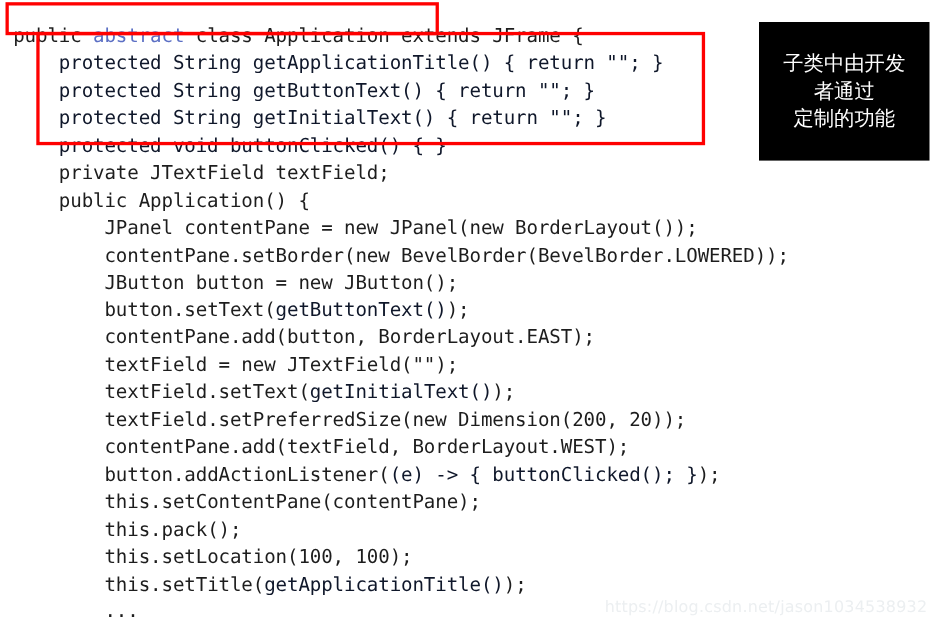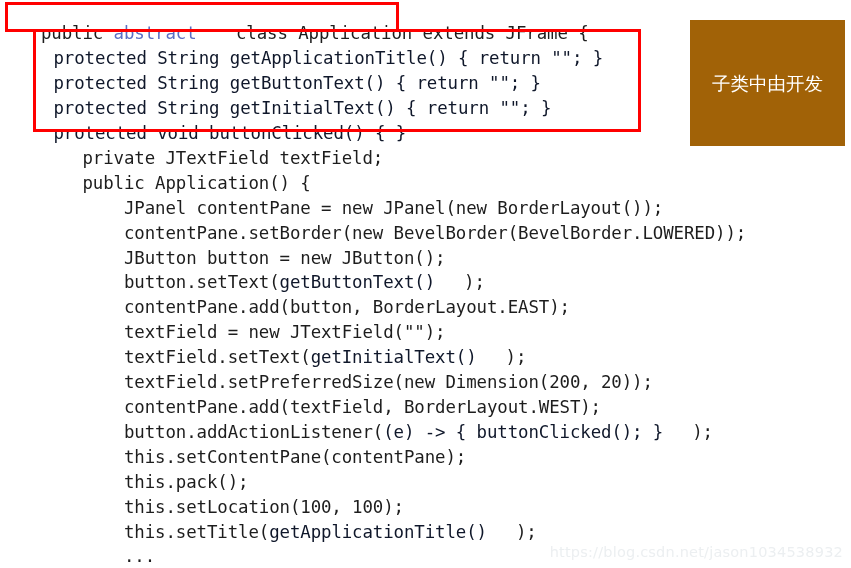--- a/index.html
+++ b/index.html
@@ -24,21 +24,21 @@
     width: 830px;
     font-size: 17.4px;
     line-height: 24.9px;
     white-space: pre;
     color: #1d1d1d;
     letter-spacing: -0.1px;
   }
   .line { white-space: pre; }
   .kw      { color: #5b6fc4; }
   .blue    { color: #0f172a; }
-  .plain   { color: #1d1d1d; margin-left: 29px; }
+  .plain   { color: #1d1d1d; }
 
   
   .redbox {
     position: absolute;
     border: 3px solid #ff0000;
     box-sizing: border-box;
     pointer-events: none;
   }
   #redbox-class {
     left: 5px;
@@ -53,21 +53,21 @@
     height: 103px;
   }
 
   
   #callout {
     position: absolute;
     left: 690px;
     top: 20px;
     width: 155px;
     height: 126px;
-    background: #a16207;
+    background: #000000;
     color: #ffffff;
     font-family: "DejaVu Serif", "Liberation Serif", serif;
     font-size: 18.5px;
     line-height: 25px;
     text-align: center;
     display: flex;
     flex-direction: column;
     align-items: center;
     justify-content: center;
     box-sizing: border-box;
@@ -93,17 +93,19 @@
 <div id="page">
 
   <pre id="code"><div class="line"><span class="plain">public </span><span class="kw">abstract </span><span class="plain">class Application extends JFrame {</span></div><div class="line">    <span class="blue">protected String getApplicationTitle() { return ""; }</span></div><div class="line">    <span class="blue">protected String getButtonText() { return ""; }</span></div><div class="line">    <span class="blue">protected String getInitialText() { return ""; }</span></div><div class="line">    <span class="blue">protected void buttonClicked() { }</span></div><div class="line">    <span class="plain">private JTextField textField;</span></div><div class="line">    <span class="plain">public Application() {</span></div><div class="line">        <span class="plain">JPanel contentPane = new JPanel(new BorderLayout());</span></div><div class="line">        <span class="plain">contentPane.setBorder(new BevelBorder(BevelBorder.LOWERED));</span></div><div class="line">        <span class="plain">JButton button = new JButton();</span></div><div class="line">        <span class="plain">button.setText(</span><span class="blue">getButtonText()</span><span class="plain">);</span></div><div class="line">        <span class="plain">contentPane.add(button, BorderLayout.EAST);</span></div><div class="line">        <span class="plain">textField = new JTextField("");</span></div><div class="line">        <span class="plain">textField.setText(</span><span class="blue">getInitialText()</span><span class="plain">);</span></div><div class="line">        <span class="plain">textField.setPreferredSize(new Dimension(200, 20));</span></div><div class="line">        <span class="plain">contentPane.add(textField, BorderLayout.WEST);</span></div><div class="line">        <span class="plain">button.addActionListener(</span><span class="blue">(e) -&gt; { buttonClicked(); }</span><span class="plain">);</span></div><div class="line">        <span class="plain">this.setContentPane(contentPane);</span></div><div class="line">        <span class="plain">this.pack();</span></div><div class="line">        <span class="plain">this.setLocation(100, 100);</span></div><div class="line">        <span class="plain">this.setTitle(</span><span class="blue">getApplicationTitle()</span><span class="plain">);</span></div><div class="line">        <span class="plain">...</span></div></pre>
 
   <div class="redbox" id="redbox-class"></div>
 
   <div class="redbox" id="redbox-methods"></div>
 
   <div id="callout">
     <div>子类中由开发</div>
+    <div>者通过</div>
+    <div>定制的功能</div>
   </div>
 
   <div id="watermark">https://blog.csdn.net/jason1034538932</div>
 
 </div>
 
 </body></html>

